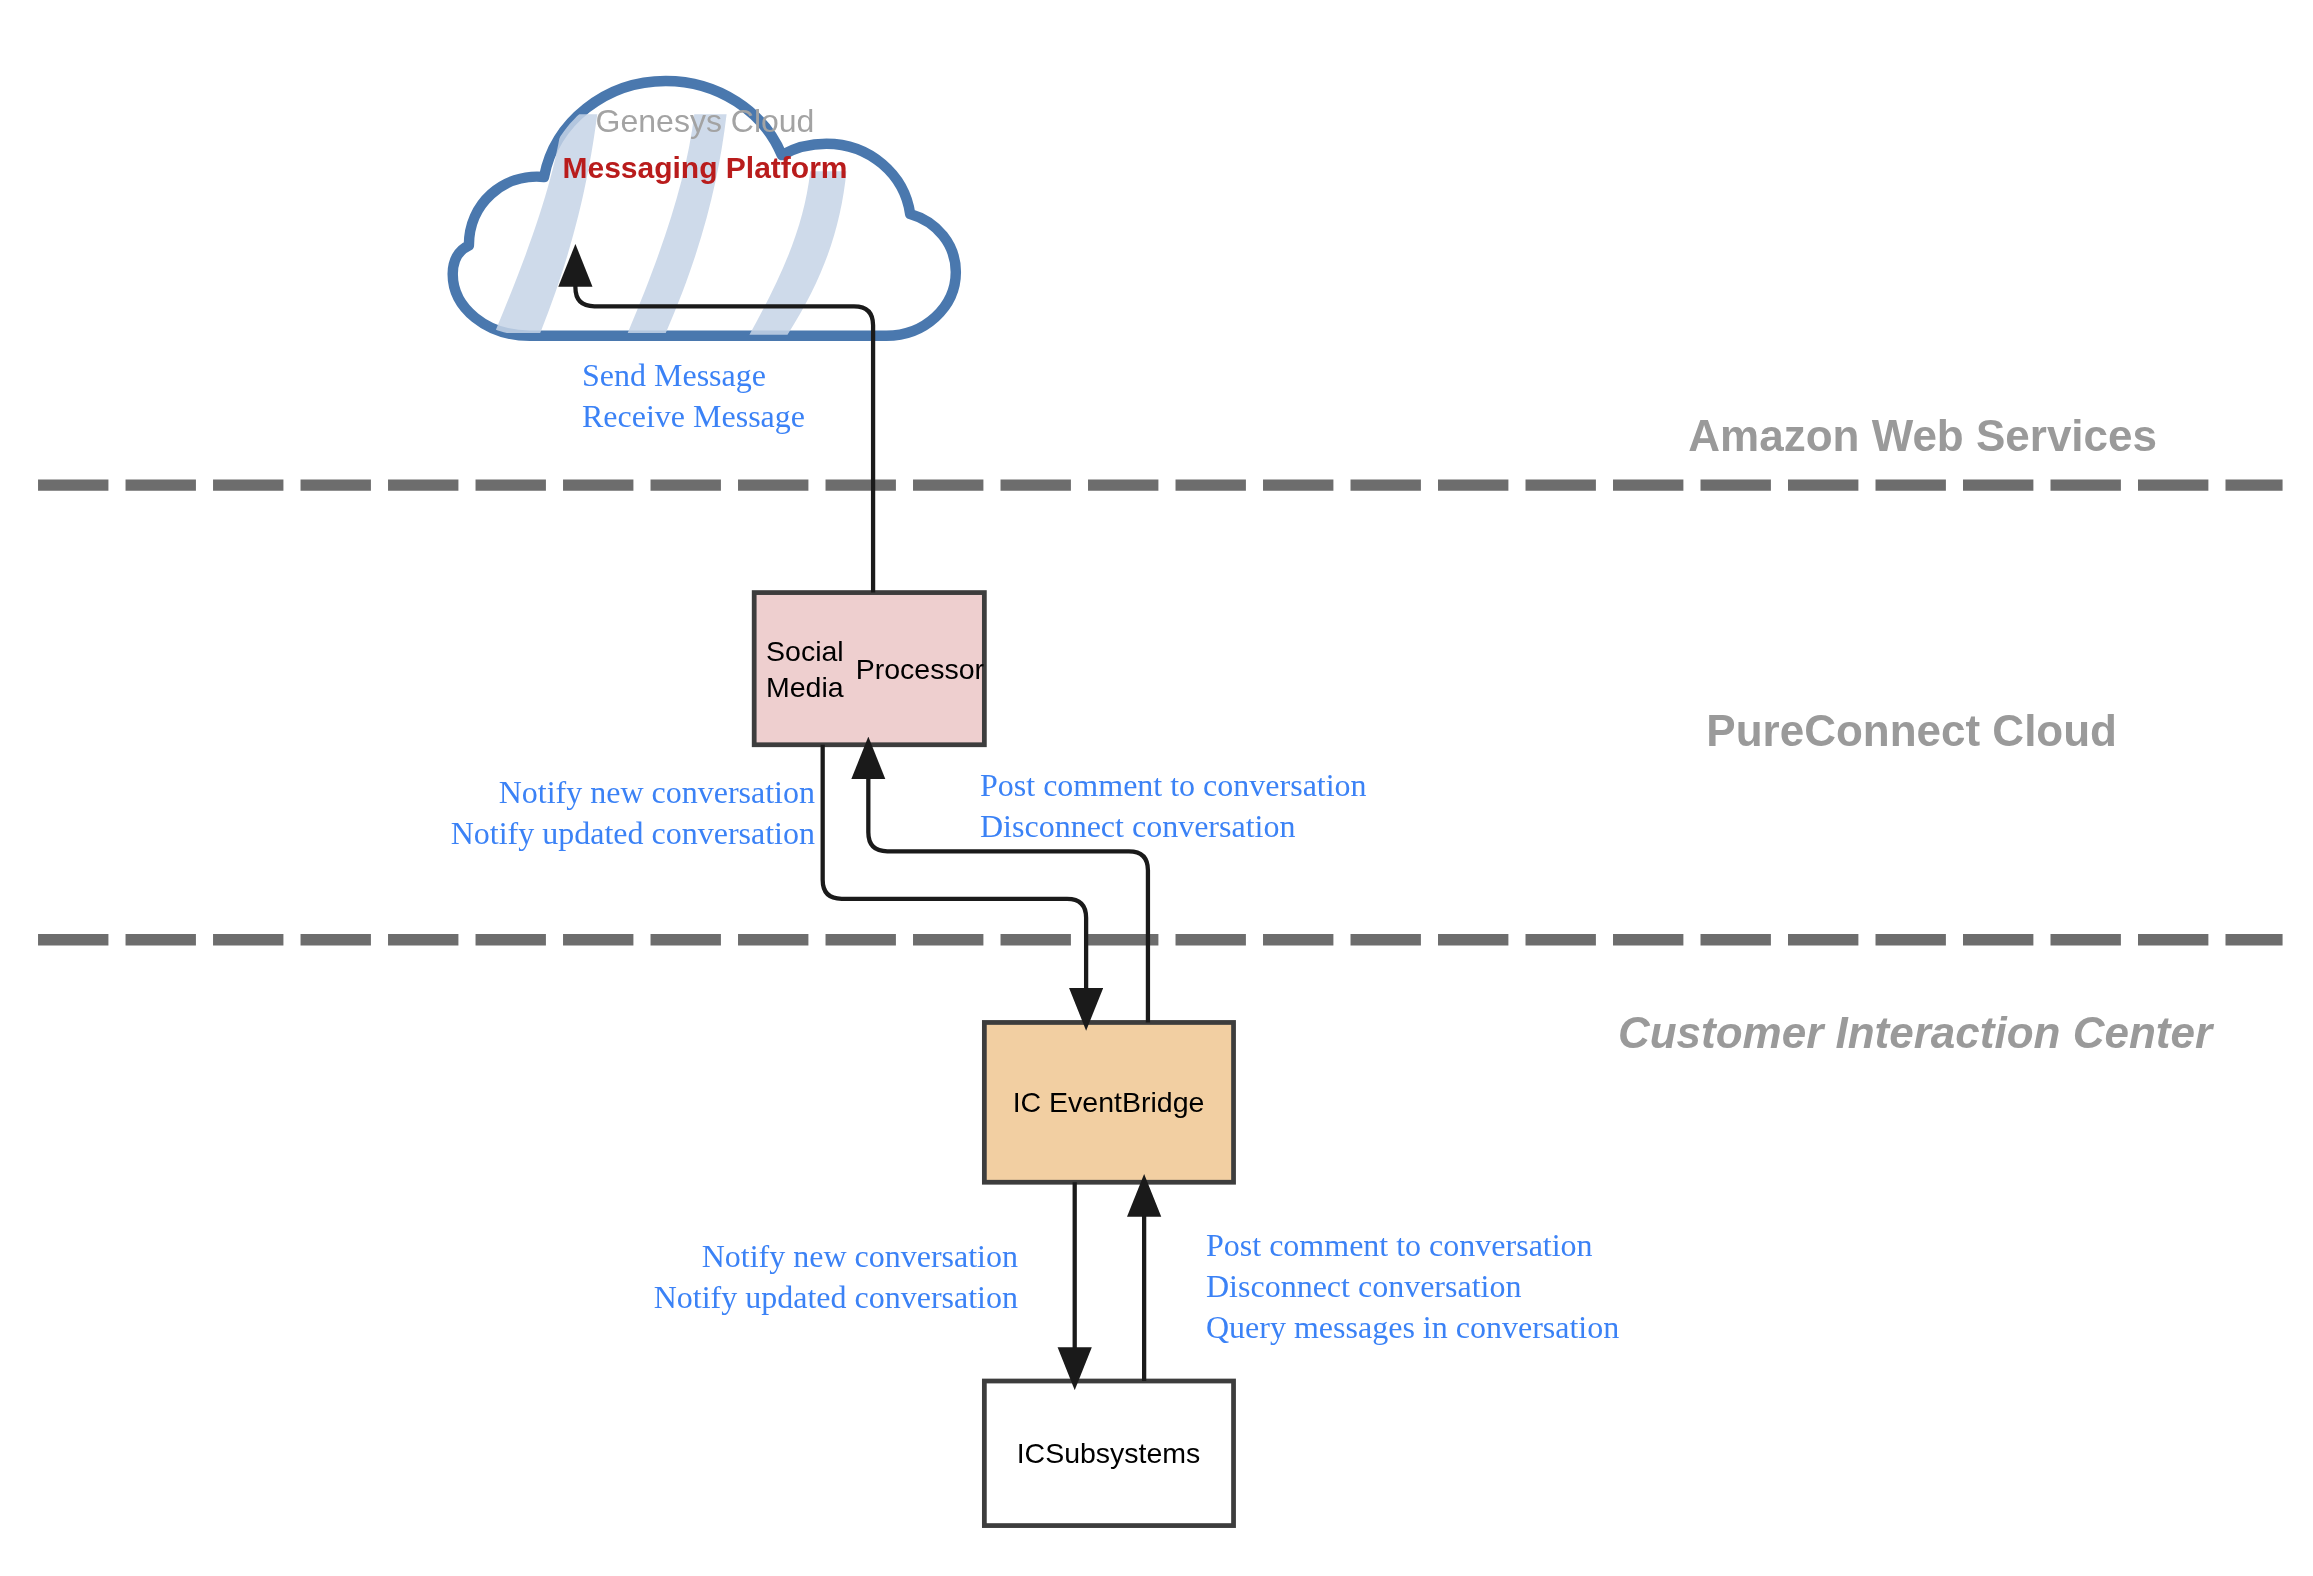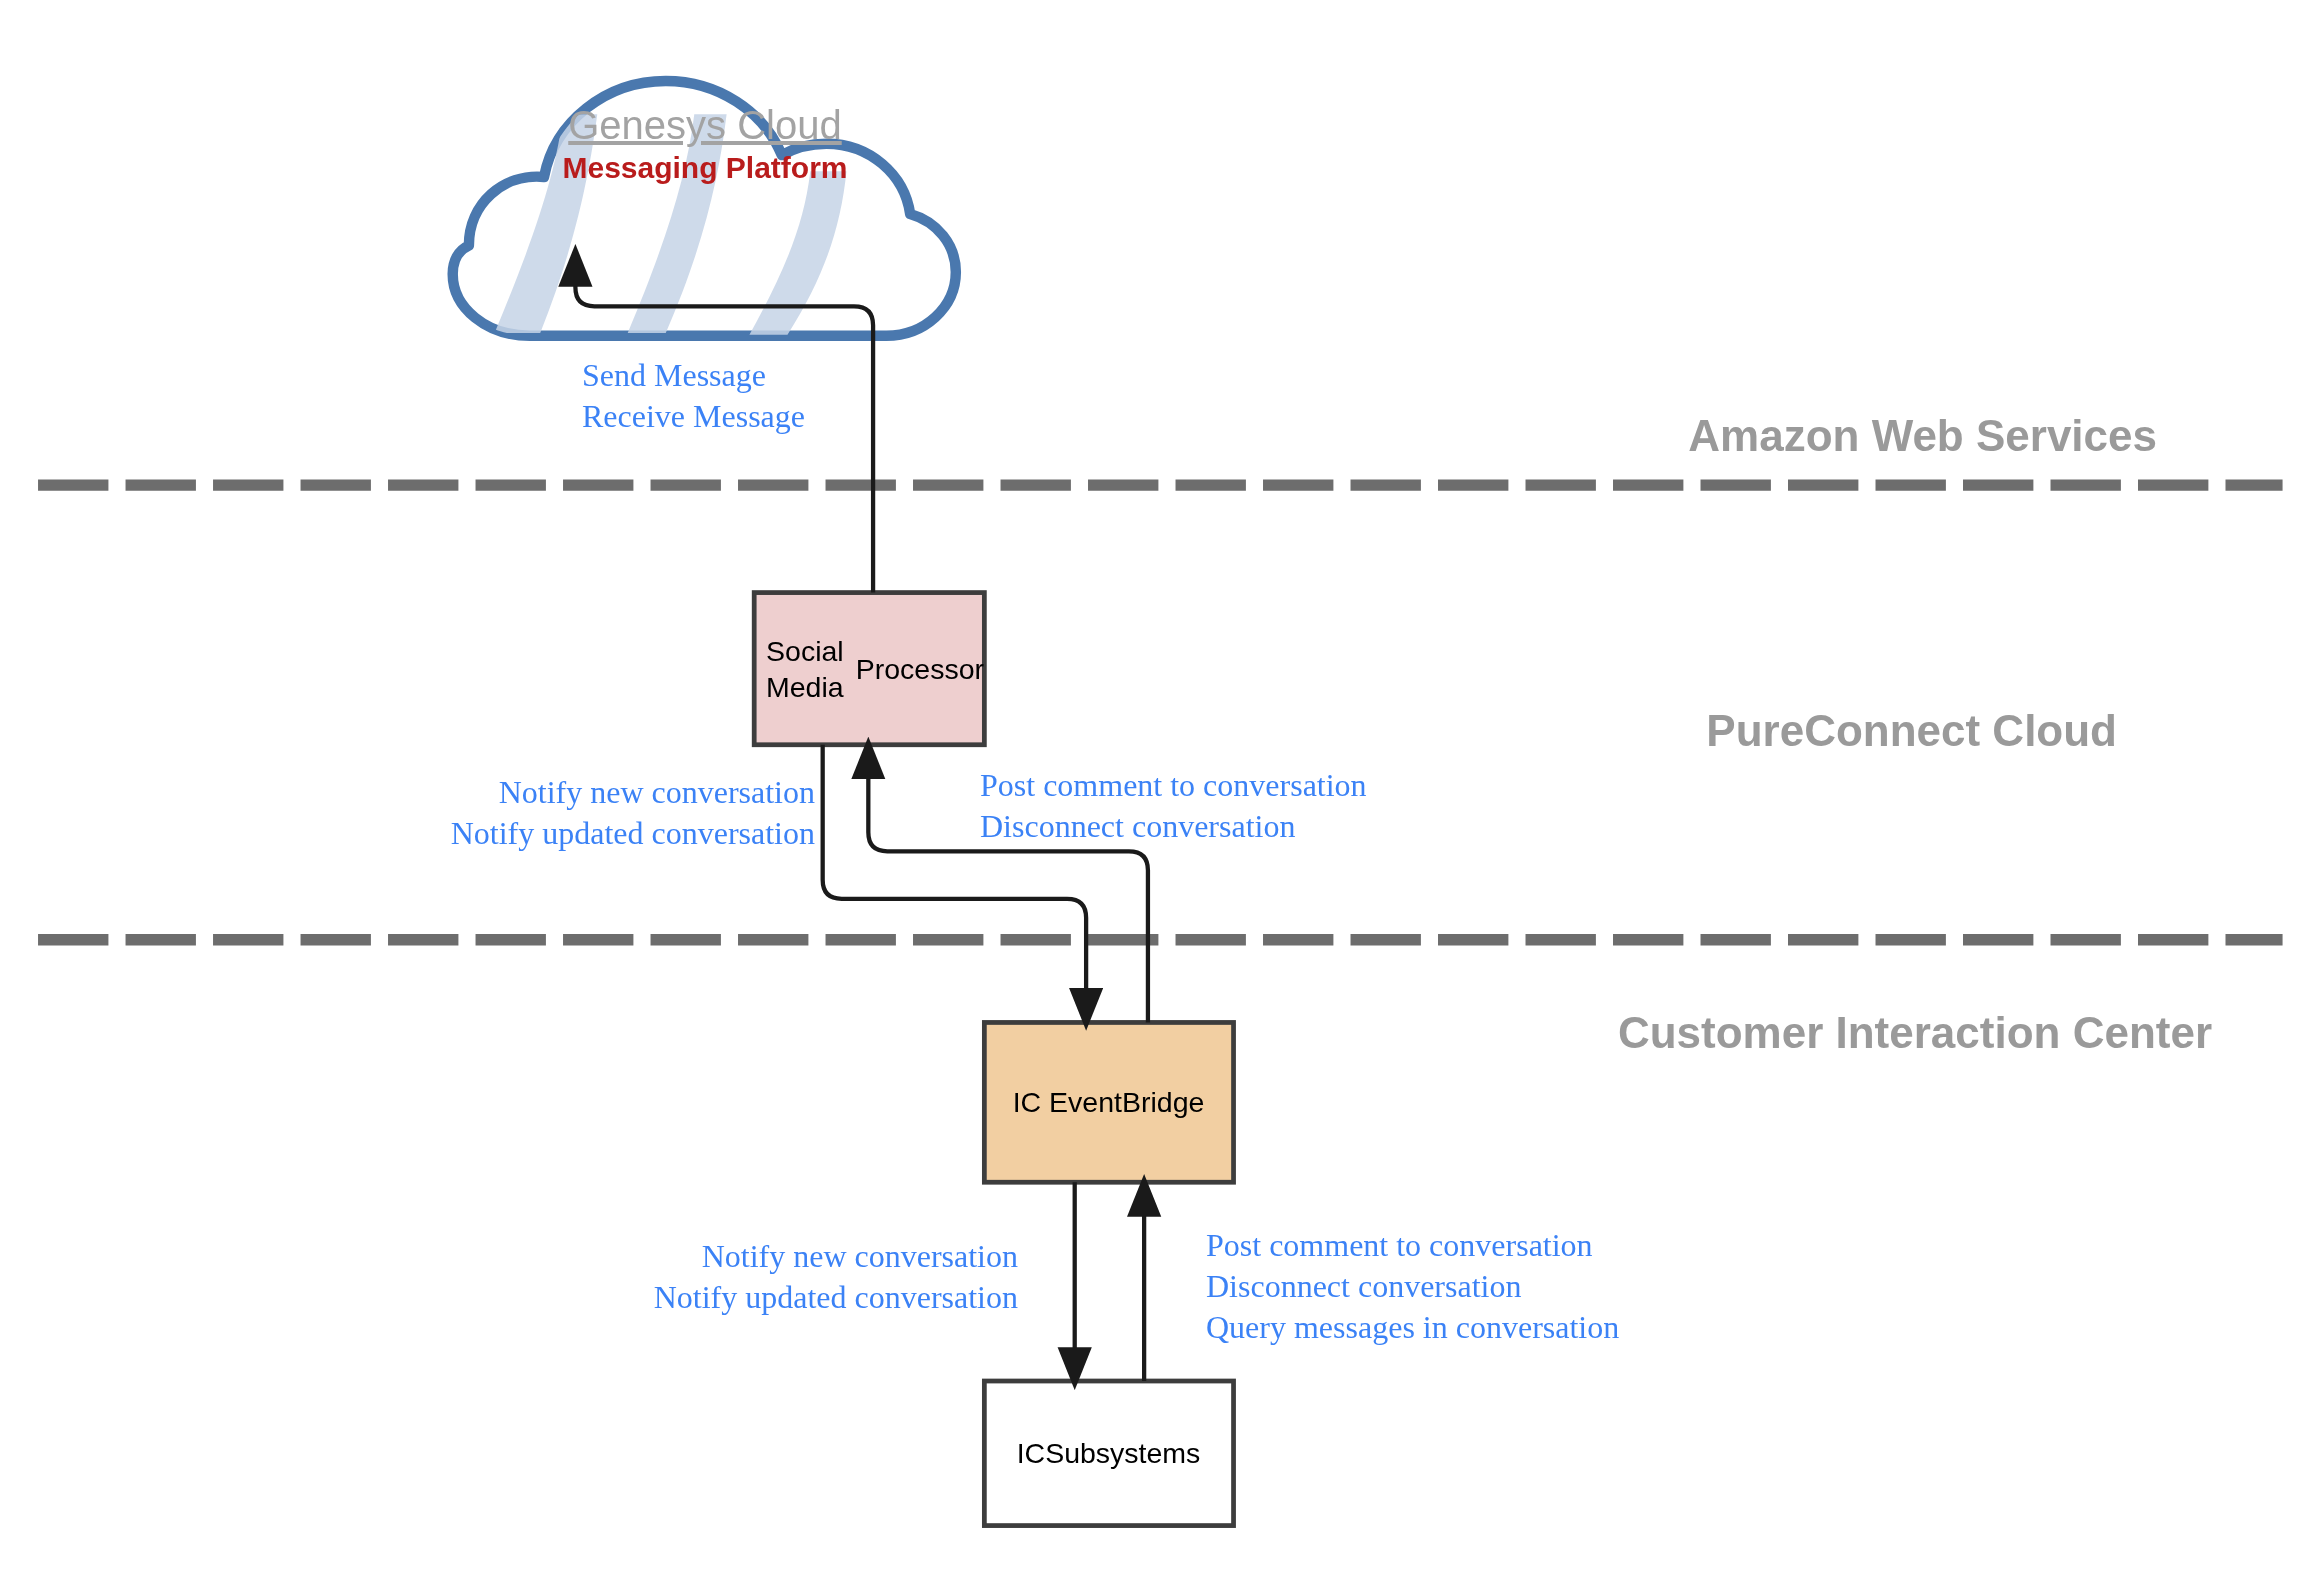--- a/index.html
+++ b/index.html
@@ -63,23 +63,22 @@
   }
   .cloud-text {
     position: absolute;
     width: 100%;
     text-align: center;
     font-family: "Liberation Sans", sans-serif;
     pointer-events: none;
   }
   .cloud-title {
     color: #a3a3a3;
-    font-size: 40px;
+    font-size: 32px;
     font-weight: normal;
-    text-decoration: underline;
   }
   .cloud-sub {
     color: #b91c1c;
     font-size: 30px;
     font-weight: bold;
   }
 </style>
 </head>
 <body>
 
@@ -182,16 +181,16 @@
 Notify updated conversation</div>
 
   <div class="edge-label left-align" style="left:1206px; top:1225px;">Post comment to conversation
 Disconnect conversation
 Query messages in conversation</div>
 
   <div class="zone-label" style="left:1236px; top:411px; width:921px;">Amazon Web Services</div>
 
   <div class="zone-label" style="left:1236px; top:706px; width:881px;">PureConnect Cloud</div>
 
-  <div class="zone-label" style="left:1141px; top:1008px; width:1071px;">Customer Interaction Center</div>
+  <div class="zone-label" style="left:1141px; top:1008px; width:1071px;font-style:italic;">Customer Interaction Center</div>
 
 </div>
 
 
 </body></html>

